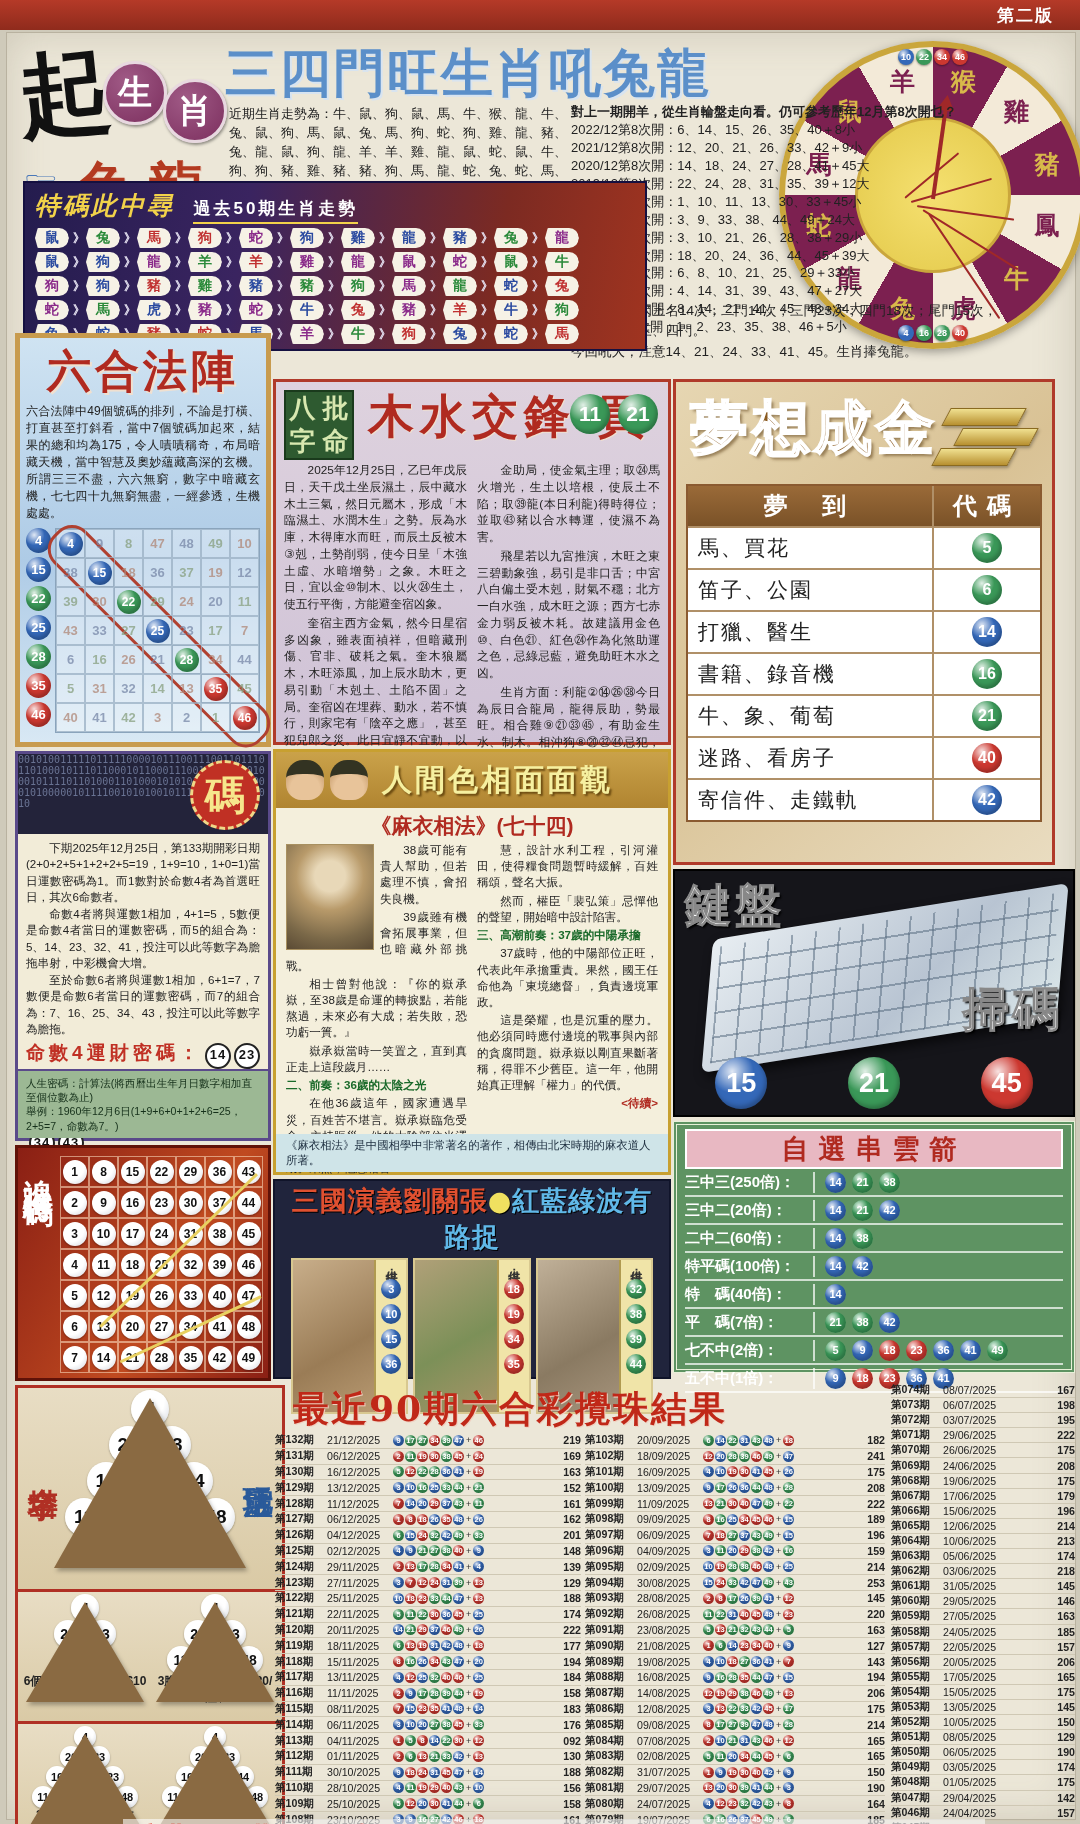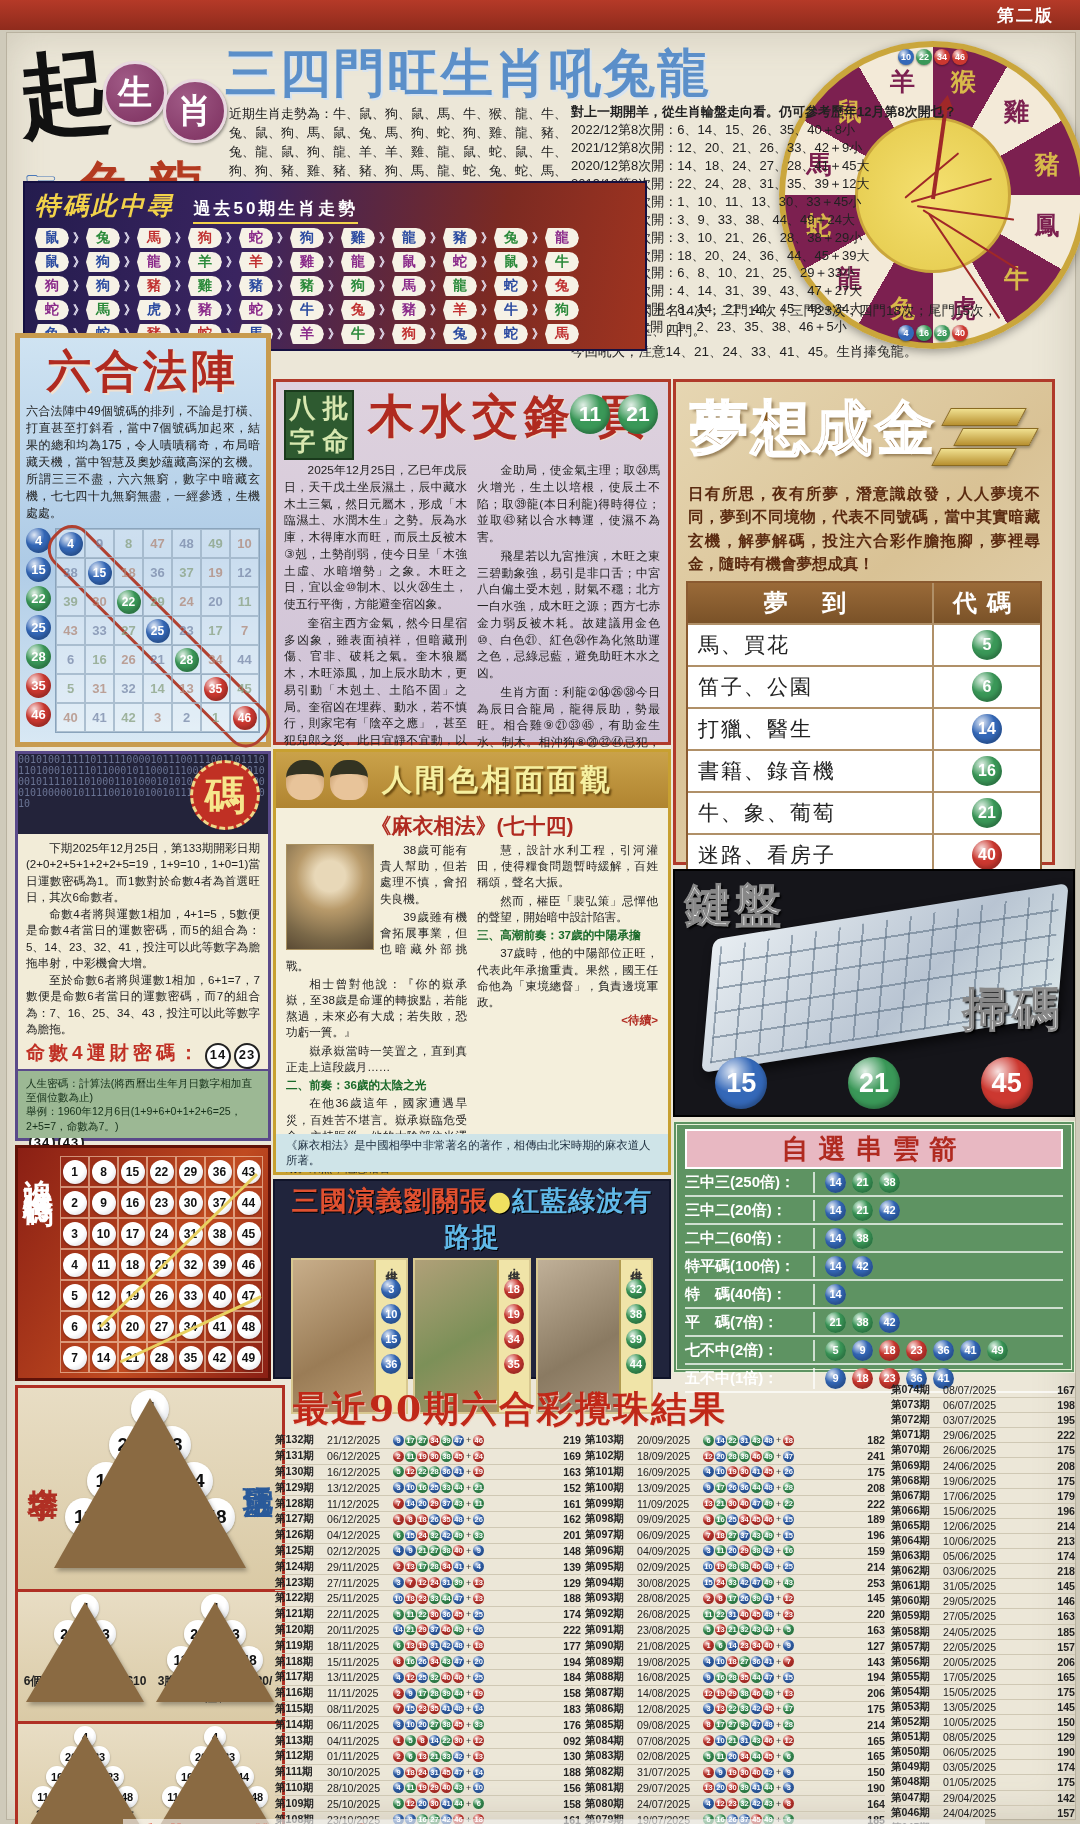--- a/index.html
+++ b/index.html
@@ -811,20 +811,21 @@
             <p>相士曾對他說：『你的嶽承嶽，至38歲是命運的轉捩點，若能熬過，未來必有大成；若失敗，恐功虧一簣。』</p>
             <p>嶽承嶽當時一笑置之，直到真正走上這段歲月……</p>
             <p class="rx-h">二、前奏：36歲的太陰之光</p>
             <p>在他36歲這年，國家遭遇旱災，百姓苦不堪言。嶽承嶽臨危受命，主持賑災。他的太陰部位光澤清明，象徵此年能得財運與貴人相助。果然，他憑藉智</p>
           </div>
         <div class="rxcol" id="rx-right">
             <p>慧，設計水利工程，引河灌田，使得糧食問題暫時緩解，百姓稱頌，聲名大振。</p>
             <p>然而，權臣「裴弘策」忌憚他的聲望，開始暗中設計陷害。</p>
             <p class="rx-h">三、高潮前奏：37歲的中陽承擔</p>
             <p>37歲時，他的中陽部位正旺，代表此年承擔重責。果然，國王任命他為「東境總督」，負責邊境軍政。</p>
+            <p>這是榮耀，也是沉重的壓力。他必須同時應付邊境的戰事與內部的貪腐問題。嶽承嶽以剛直果斷著稱，得罪不少舊臣。這一年，他開始真正理解「權力」的代價。</p>
             <p class="rx-next">&lt;待續&gt;</p>
           </div>
       </div>
       <div id="rx-foot">《麻衣相法》是中國相學中非常著名的著作，相傳由北宋時期的麻衣道人所著。</div>
     </div>
 
     <div id="sanguo" class="panel">
       <div id="sg-title"><span style="color: rgb(224, 80, 48);">三國演義劉關張</span><span style="color: rgb(240, 224, 96);">●</span><span style="color: rgb(96, 184, 232);">紅藍綠波有路捉</span></div>
       <div id="sg-figs">
           <div class="sgf">
@@ -860,21 +861,20 @@
         </div>
     </div>
 
     <div id="dream" class="panel">
       <div id="dream-title">
         <span class="big">夢想成金</span>
         <div class="goldbar" style="right:30px;top:26px;"></div>
         <div class="goldbar" style="right:18px;top:46px;"></div>
         <div class="goldbar" style="right:40px;top:66px;"></div>
       </div>
-      <div id="dream-intro">日有所思，夜有所夢，潛意識啟發，人人夢境不同，夢到不同境物，代表不同號碼，當中其實暗藏玄機，解夢解碼，投注六合彩作膽拖腳，夢裡尋金，隨時有機會夢想成真！</div>
       <div id="dream-table">
         <div class="dhead">
           <div style="flex:1">夢 到</div>
           <div style="width:106px;border-left:2px solid #b09068">代碼</div>
         </div>
         <div id="dream-rows">
             <div class="drow">
               <div class="dmc1">馬、買花</div>
               <div class="dmc2"><span class="b" style="width: 30px; height: 30px; font-size: 16px; --c: #3a9858;">5</span></div>
             </div>

